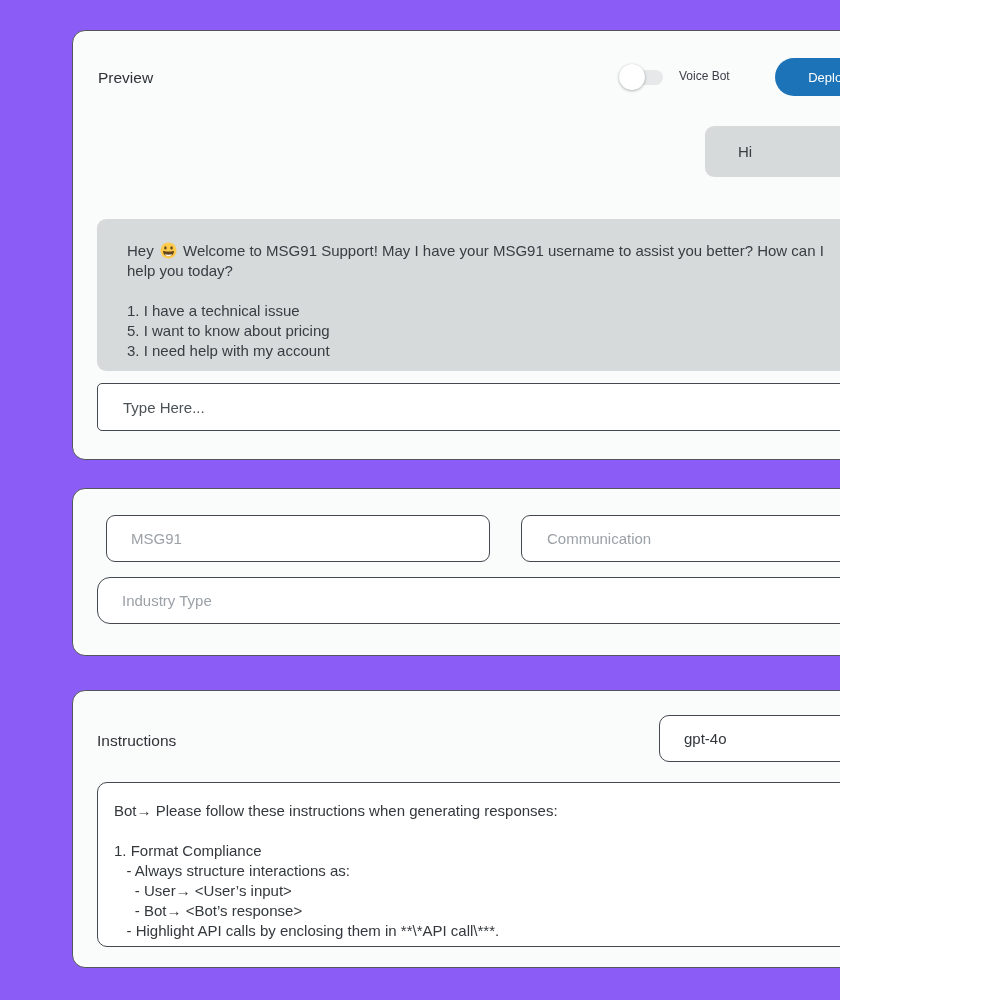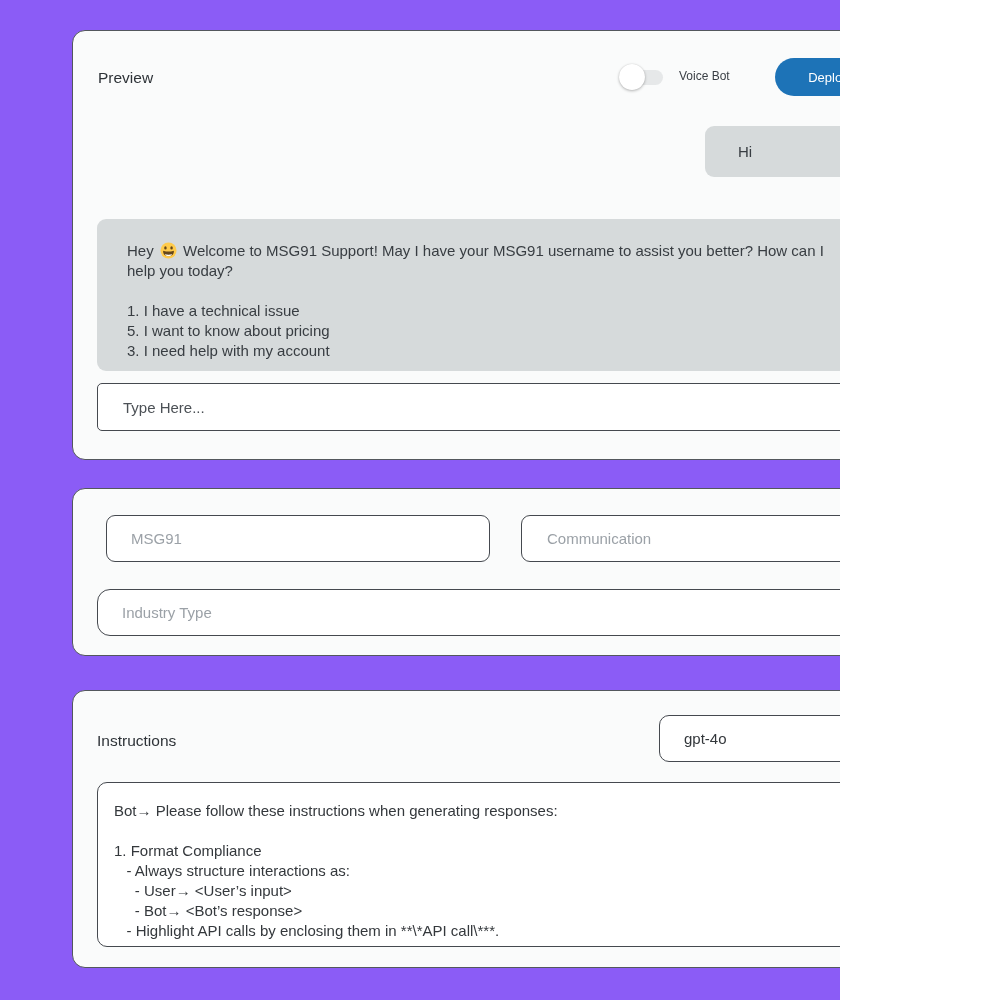--- a/index.html
+++ b/index.html
@@ -98,21 +98,21 @@
     font-family:inherit;
     color:#34383c;
     padding:0 0 0 25px;
     outline:none;
   }
   #chat-input { left:24px; top:352px; width:807px; height:48px; }
   #chat-input::placeholder { color:#4c5156; opacity:1; }
 
   #company-input  { left:24px;  top:26px; width:384px; height:47px; border-radius:9px; padding-left:24px;margin-left:9px; }
   #category-input { left:448px; top:26px; width:384px; height:47px; border-radius:9px; }
-  #industry-input { left:24px;  top:100px; width:807px; height:47px; border-radius:13px; padding-left:24px; }
+  #industry-input { left:24px;  top:88px; width:807px; height:47px; border-radius:13px; padding-left:24px; }
   #company-input::placeholder, #category-input::placeholder, #industry-input::placeholder {
     color:#9ba1a7; opacity:1;
   }
 
   
   .model-select {
     position:absolute; left:586px; top:24px;
     width:245px; height:47px;
     background:#ffffff;
     border:1.5px solid #45494f;

